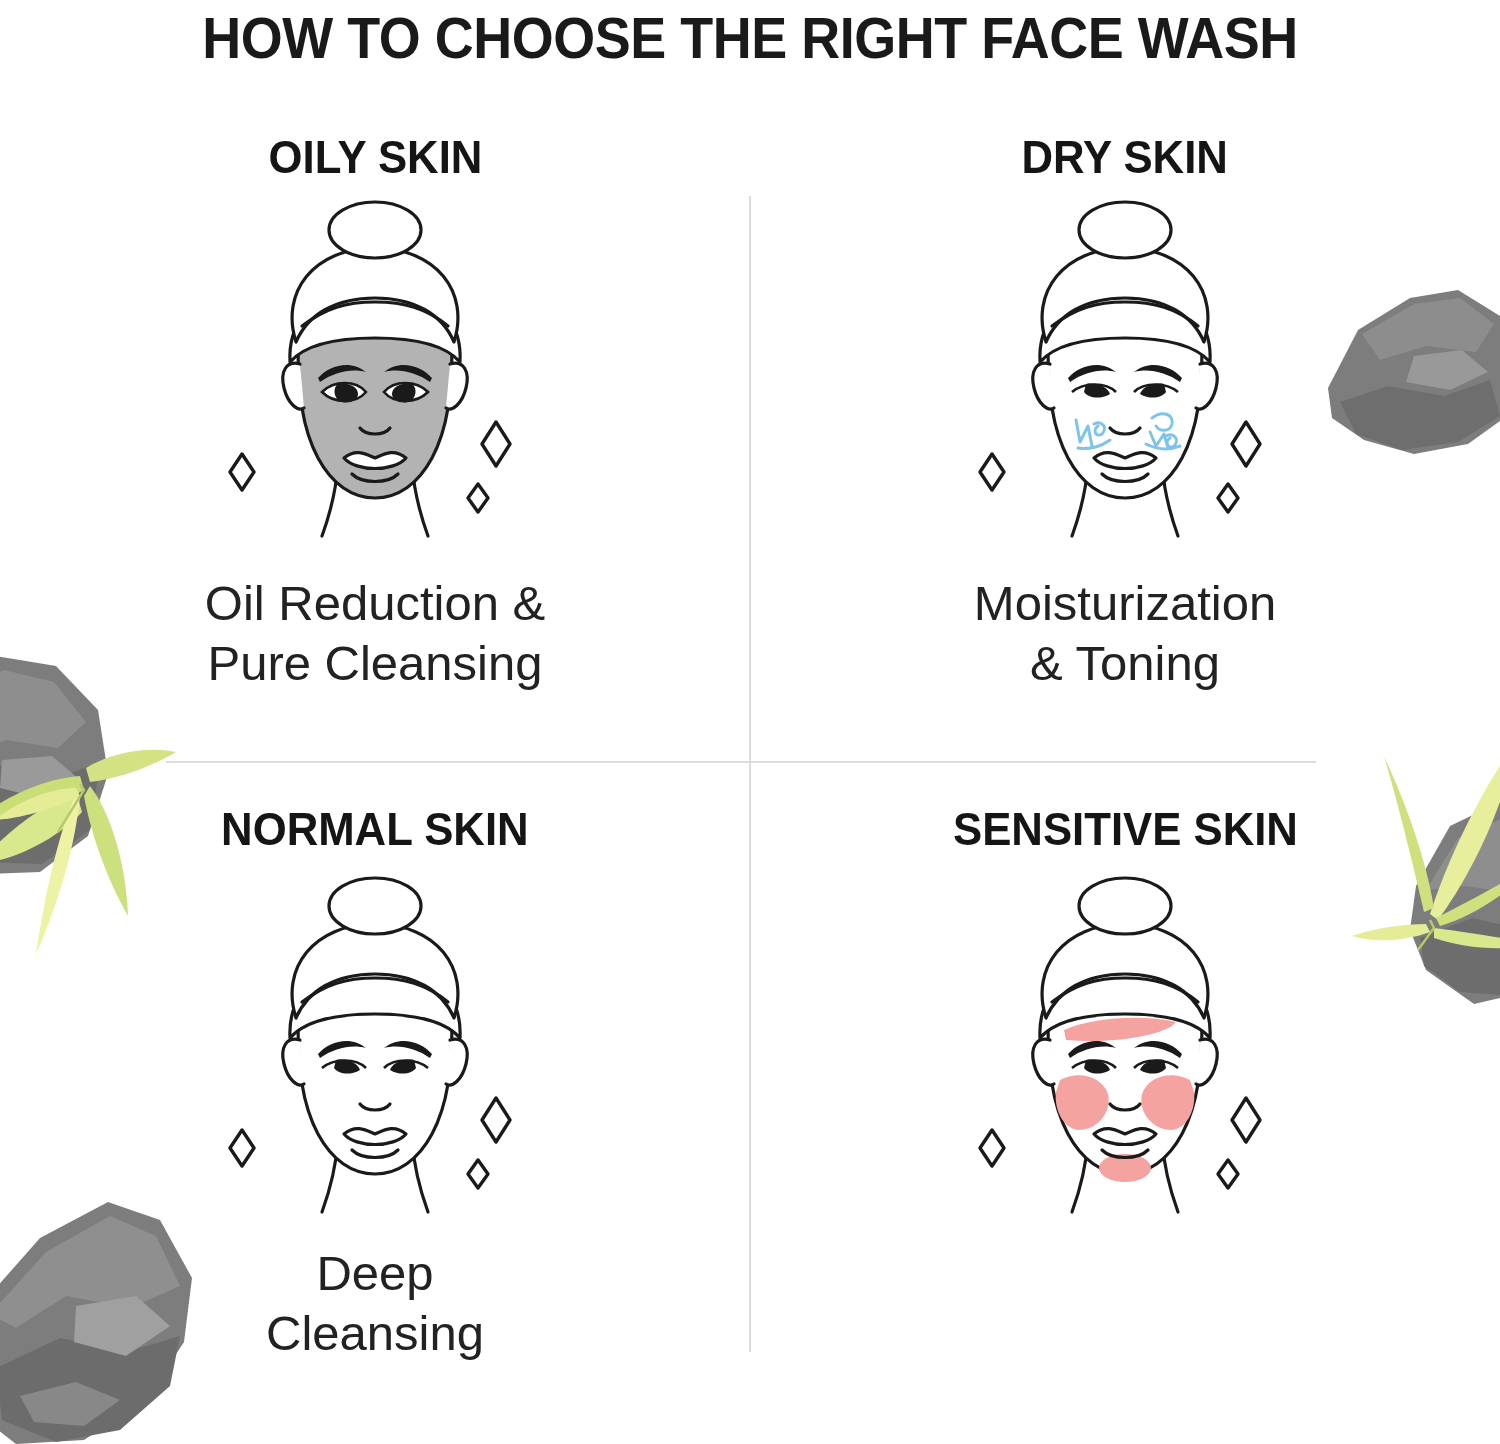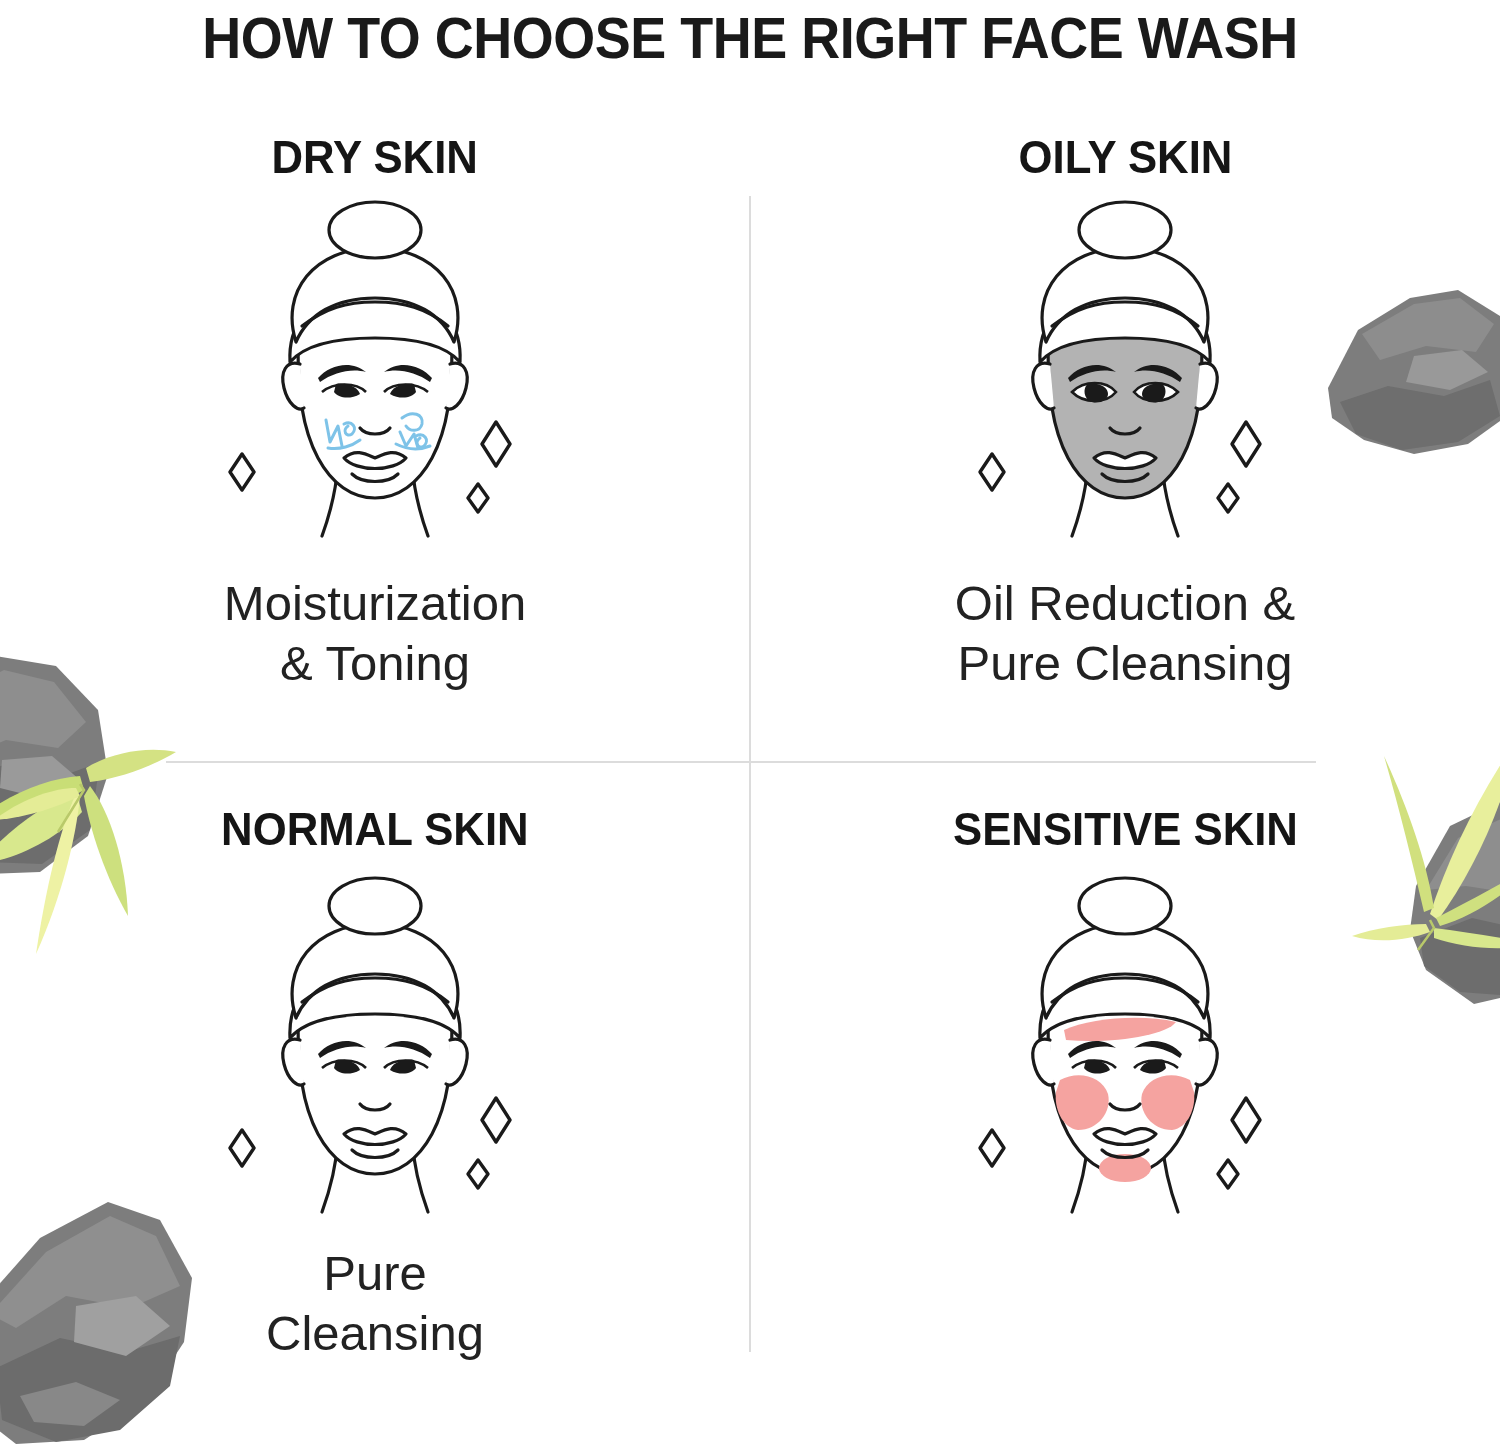--- a/index.html
+++ b/index.html
@@ -206,20 +206,76 @@
 
         <path d="M92 220 L96 228 L80 250" stroke="#b9c96a" stroke-width="2.5" fill="none"></path>
       </g>
     </svg>
   </div>
 
   <div class="divider-v"></div>
   <div class="divider-h"></div>
 
   <div class="grid">
+
+    <div class="cell row1">
+      <div class="cell-heading">OILY SKIN</div>
+      <div class="face-wrap">
+        <svg viewBox="0 0 330 350">
+          <g fill="none" stroke="#1a1a1a" stroke-width="3.2" stroke-linecap="round" stroke-linejoin="round">
+
+            <path d="M128 268 C126 296 120 318 112 340" fill="#ffffff"></path>
+            <path d="M202 268 C204 296 210 318 218 340" fill="#ffffff"></path>
+
+            <path d="M88 150 C88 112 118 86 165 86 C212 86 242 112 242 150 C242 196 238 232 222 262
+                     C208 288 188 302 165 302 C142 302 122 288 108 262 C92 232 88 196 88 150 Z" fill="#b3b3b3"></path>
+
+            <path d="M90 168 C76 164 70 176 74 192 C78 208 88 216 94 212" fill="#ffffff"></path>
+            <path d="M240 168 C254 164 260 176 256 192 C252 208 242 216 236 212" fill="#ffffff"></path>
+
+            <path d="M80 166 C78 128 100 104 130 98 L204 98 C232 106 252 130 250 166
+                     C238 152 214 142 165 142 C116 142 92 152 80 166 Z" fill="#ffffff"></path>
+
+            <path d="M86 146 C70 96 104 52 165 52 C226 52 260 96 244 146
+                     C232 118 204 102 165 102 C126 102 98 118 86 146 Z" fill="#ffffff"></path>
+
+            <path d="M92 130 C116 112 136 106 165 106 C194 106 216 112 238 130" fill="none"></path>
+
+            <ellipse cx="165" cy="34" rx="46" ry="28" fill="#ffffff"></ellipse>
+          </g>
+
+          <g fill="#1a1a1a">
+            <path d="M108 182 C120 168 142 164 156 176 C142 172 124 176 110 186 Z"></path>
+            <path d="M222 182 C210 168 188 164 174 176 C188 172 206 176 220 186 Z"></path>
+          </g>
+
+          <g>
+            <path d="M112 196 C124 184 146 184 156 196 C146 208 124 208 112 196 Z" fill="#ffffff" stroke="#1a1a1a" stroke-width="2.6"></path>
+            <path d="M218 196 C206 184 184 184 174 196 C184 208 206 208 218 196 Z" fill="#ffffff" stroke="#1a1a1a" stroke-width="2.6"></path>
+            <path d="M128 188 C140 186 148 192 148 198 C148 204 140 208 132 206 C124 204 122 192 128 188 Z" fill="#1a1a1a"></path>
+            <path d="M202 188 C190 186 182 192 182 198 C182 204 190 208 198 206 C206 204 208 192 202 188 Z" fill="#1a1a1a"></path>
+          </g>
+
+          <path d="M150 232 C156 240 174 240 180 232" fill="none" stroke="#1a1a1a" stroke-width="3.2" stroke-linecap="round"></path>
+
+          <g fill="none" stroke="#1a1a1a" stroke-width="3.2" stroke-linejoin="round" stroke-linecap="round">
+            <path d="M134 262 C146 252 156 258 165 262 C174 258 184 252 196 262 C184 276 146 276 134 262 Z" fill="#ffffff"></path>
+            <path d="M142 278 C152 288 178 288 188 278"></path>
+          </g>
+
+          <g fill="none" stroke="#1a1a1a" stroke-width="3.4" stroke-linejoin="round">
+            <path d="M20 276 L32 258 L44 276 L32 294 Z"></path>
+            <path d="M272 248 L286 226 L300 248 L286 270 Z"></path>
+            <path d="M258 302 L268 288 L278 302 L268 316 Z"></path>
+          </g>
+        </svg>
+      </div>
+      <div class="cell-desc">Oil Reduction &amp;
+Pure Cleansing</div>
+    </div>
 
     <div class="cell row1">
       <div class="cell-heading">DRY SKIN</div>
       <div class="face-wrap">
         <svg viewBox="0 0 330 350">
           <g fill="none" stroke="#1a1a1a" stroke-width="3.2" stroke-linecap="round" stroke-linejoin="round">
             <path d="M128 268 C126 296 120 318 112 340" fill="#ffffff"></path>
             <path d="M202 268 C204 296 210 318 218 340" fill="#ffffff"></path>
             <path d="M88 150 C88 112 118 86 165 86 C212 86 242 112 242 150 C242 196 238 232 222 262
                      C208 288 188 302 165 302 C142 302 122 288 108 262 C92 232 88 196 88 150 Z" fill="#ffffff"></path>
@@ -261,76 +317,20 @@
             <path d="M20 276 L32 258 L44 276 L32 294 Z"></path>
             <path d="M272 248 L286 226 L300 248 L286 270 Z"></path>
             <path d="M258 302 L268 288 L278 302 L268 316 Z"></path>
           </g>
         </svg>
       </div>
       <div class="cell-desc">Moisturization
 &amp; Toning</div>
     </div>
 
-    <div class="cell row1">
-      <div class="cell-heading">OILY SKIN</div>
-      <div class="face-wrap">
-        <svg viewBox="0 0 330 350">
-          <g fill="none" stroke="#1a1a1a" stroke-width="3.2" stroke-linecap="round" stroke-linejoin="round">
-
-            <path d="M128 268 C126 296 120 318 112 340" fill="#ffffff"></path>
-            <path d="M202 268 C204 296 210 318 218 340" fill="#ffffff"></path>
-
-            <path d="M88 150 C88 112 118 86 165 86 C212 86 242 112 242 150 C242 196 238 232 222 262
-                     C208 288 188 302 165 302 C142 302 122 288 108 262 C92 232 88 196 88 150 Z" fill="#b3b3b3"></path>
-
-            <path d="M90 168 C76 164 70 176 74 192 C78 208 88 216 94 212" fill="#ffffff"></path>
-            <path d="M240 168 C254 164 260 176 256 192 C252 208 242 216 236 212" fill="#ffffff"></path>
-
-            <path d="M80 166 C78 128 100 104 130 98 L204 98 C232 106 252 130 250 166
-                     C238 152 214 142 165 142 C116 142 92 152 80 166 Z" fill="#ffffff"></path>
-
-            <path d="M86 146 C70 96 104 52 165 52 C226 52 260 96 244 146
-                     C232 118 204 102 165 102 C126 102 98 118 86 146 Z" fill="#ffffff"></path>
-
-            <path d="M92 130 C116 112 136 106 165 106 C194 106 216 112 238 130" fill="none"></path>
-
-            <ellipse cx="165" cy="34" rx="46" ry="28" fill="#ffffff"></ellipse>
-          </g>
-
-          <g fill="#1a1a1a">
-            <path d="M108 182 C120 168 142 164 156 176 C142 172 124 176 110 186 Z"></path>
-            <path d="M222 182 C210 168 188 164 174 176 C188 172 206 176 220 186 Z"></path>
-          </g>
-
-          <g>
-            <path d="M112 196 C124 184 146 184 156 196 C146 208 124 208 112 196 Z" fill="#ffffff" stroke="#1a1a1a" stroke-width="2.6"></path>
-            <path d="M218 196 C206 184 184 184 174 196 C184 208 206 208 218 196 Z" fill="#ffffff" stroke="#1a1a1a" stroke-width="2.6"></path>
-            <path d="M128 188 C140 186 148 192 148 198 C148 204 140 208 132 206 C124 204 122 192 128 188 Z" fill="#1a1a1a"></path>
-            <path d="M202 188 C190 186 182 192 182 198 C182 204 190 208 198 206 C206 204 208 192 202 188 Z" fill="#1a1a1a"></path>
-          </g>
-
-          <path d="M150 232 C156 240 174 240 180 232" fill="none" stroke="#1a1a1a" stroke-width="3.2" stroke-linecap="round"></path>
-
-          <g fill="none" stroke="#1a1a1a" stroke-width="3.2" stroke-linejoin="round" stroke-linecap="round">
-            <path d="M134 262 C146 252 156 258 165 262 C174 258 184 252 196 262 C184 276 146 276 134 262 Z" fill="#ffffff"></path>
-            <path d="M142 278 C152 288 178 288 188 278"></path>
-          </g>
-
-          <g fill="none" stroke="#1a1a1a" stroke-width="3.4" stroke-linejoin="round">
-            <path d="M20 276 L32 258 L44 276 L32 294 Z"></path>
-            <path d="M272 248 L286 226 L300 248 L286 270 Z"></path>
-            <path d="M258 302 L268 288 L278 302 L268 316 Z"></path>
-          </g>
-        </svg>
-      </div>
-      <div class="cell-desc">Oil Reduction &amp;
-Pure Cleansing</div>
-    </div>
-
     <div class="cell row2">
       <div class="cell-heading">NORMAL SKIN</div>
       <div class="face-wrap">
         <svg viewBox="0 0 330 350">
           <g fill="none" stroke="#1a1a1a" stroke-width="3.2" stroke-linecap="round" stroke-linejoin="round">
             <path d="M128 268 C126 296 120 318 112 340" fill="#ffffff"></path>
             <path d="M202 268 C204 296 210 318 218 340" fill="#ffffff"></path>
             <path d="M88 150 C88 112 118 86 165 86 C212 86 242 112 242 150 C242 196 238 232 222 262
                      C208 288 188 302 165 302 C142 302 122 288 108 262 C92 232 88 196 88 150 Z" fill="#ffffff"></path>
             <path d="M90 168 C76 164 70 176 74 192 C78 208 88 216 94 212" fill="#ffffff"></path>
@@ -357,21 +357,21 @@
             <path d="M134 262 C146 252 156 258 165 262 C174 258 184 252 196 262 C184 276 146 276 134 262 Z" fill="#ffffff"></path>
             <path d="M142 278 C152 288 178 288 188 278"></path>
           </g>
           <g fill="none" stroke="#1a1a1a" stroke-width="3.4" stroke-linejoin="round">
             <path d="M20 276 L32 258 L44 276 L32 294 Z"></path>
             <path d="M272 248 L286 226 L300 248 L286 270 Z"></path>
             <path d="M258 302 L268 288 L278 302 L268 316 Z"></path>
           </g>
         </svg>
       </div>
-      <div class="cell-desc">Pure
+      <div class="cell-desc">Deep
 Cleansing</div>
     </div>
 
     <div class="cell row2">
       <div class="cell-heading">SENSITIVE SKIN</div>
       <div class="face-wrap">
         <svg viewBox="0 0 330 350">
           <g fill="none" stroke="#1a1a1a" stroke-width="3.2" stroke-linecap="round" stroke-linejoin="round">
             <path d="M128 268 C126 296 120 318 112 340" fill="#ffffff"></path>
             <path d="M202 268 C204 296 210 318 218 340" fill="#ffffff"></path>

